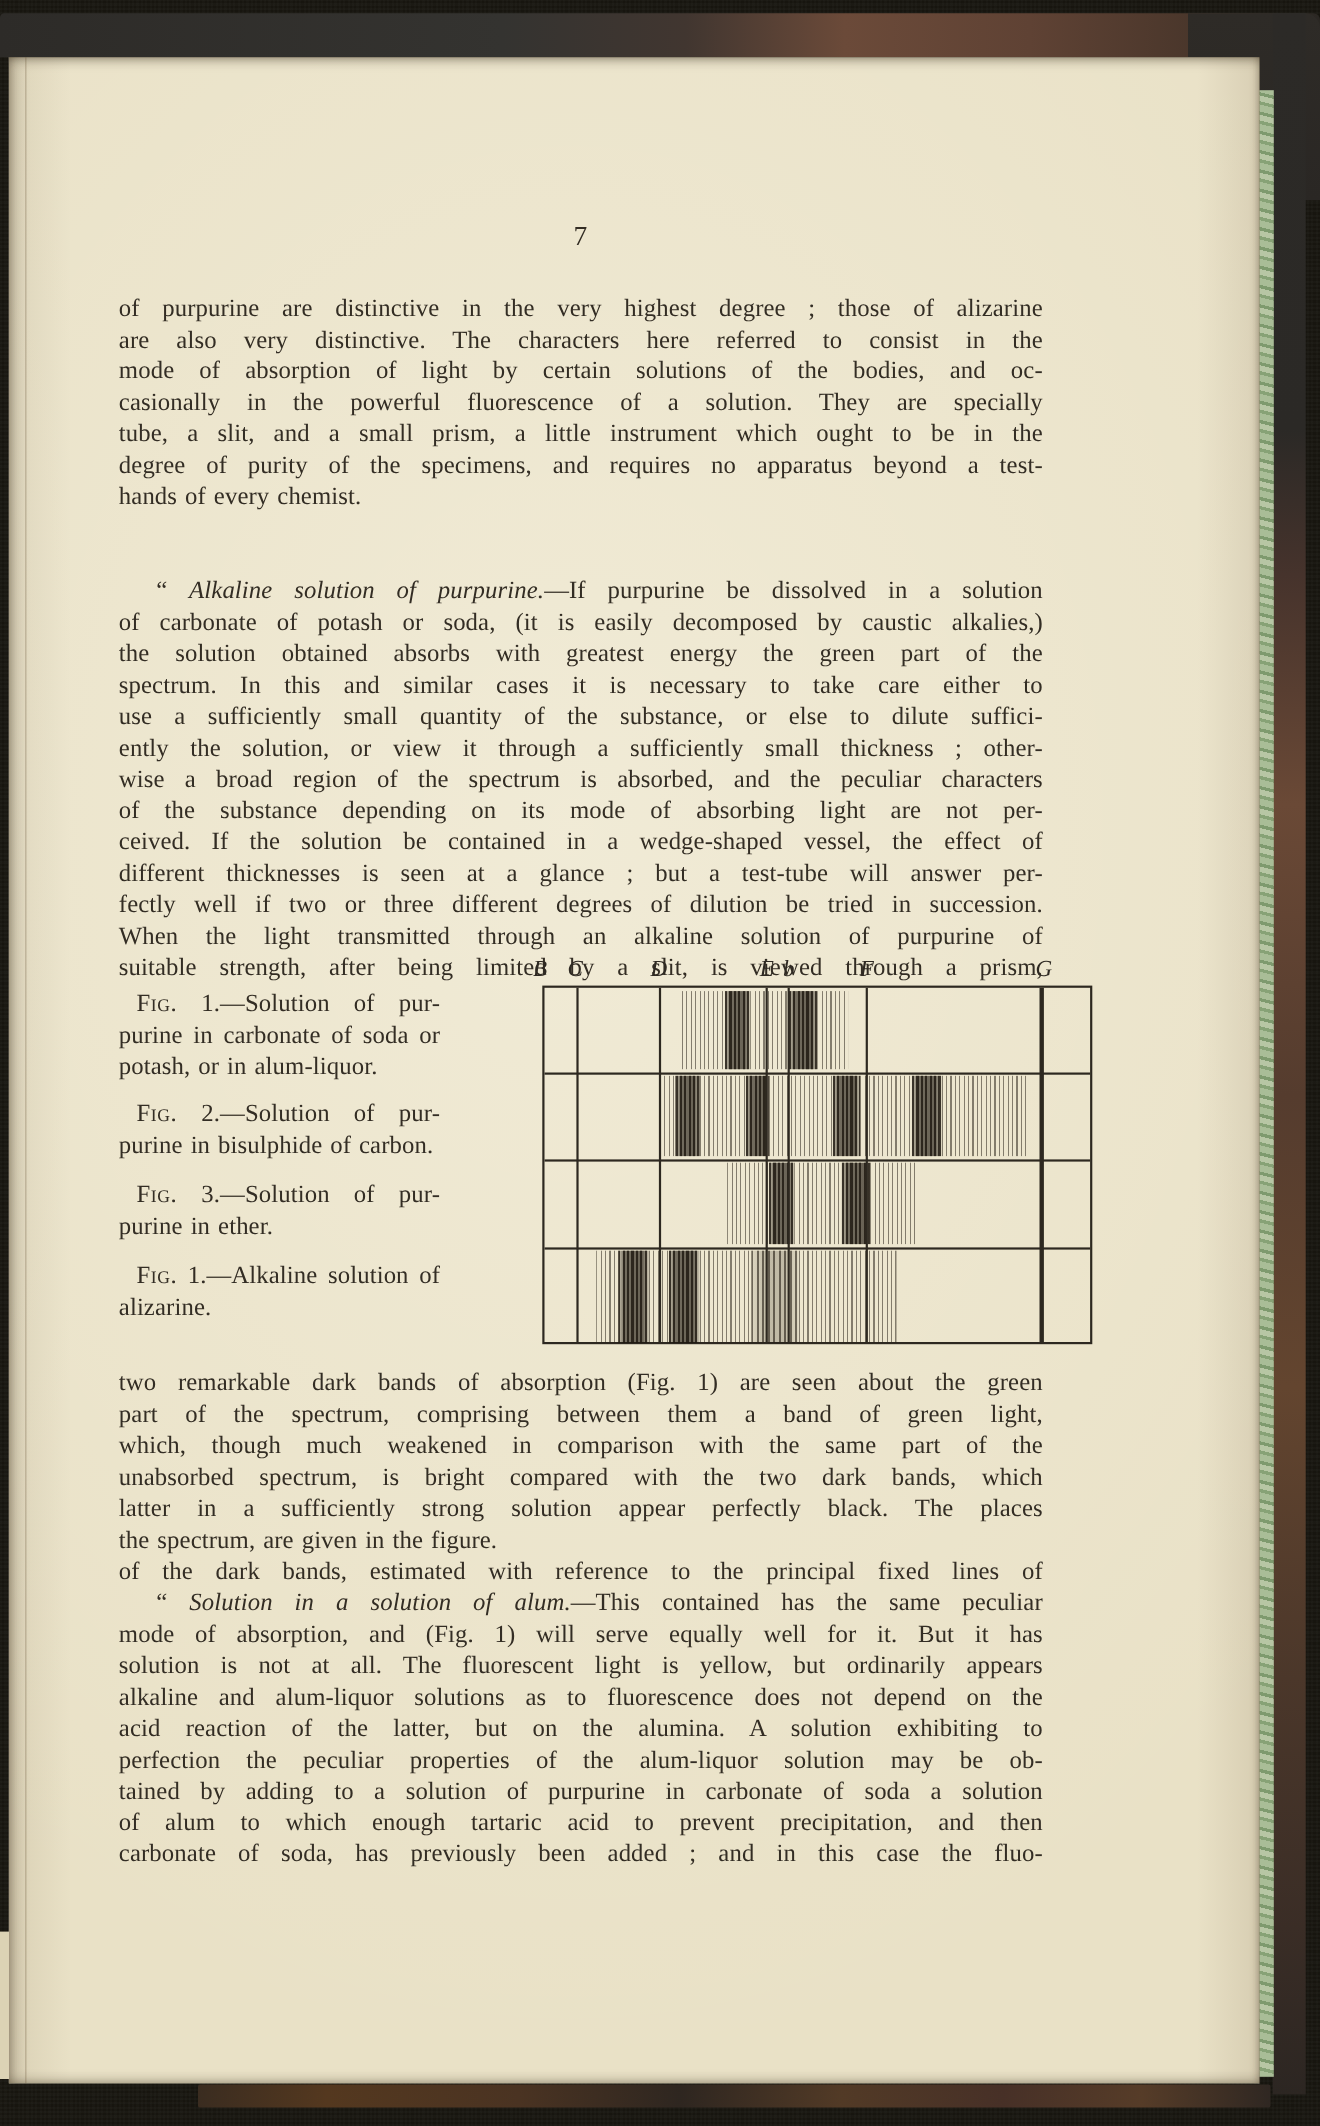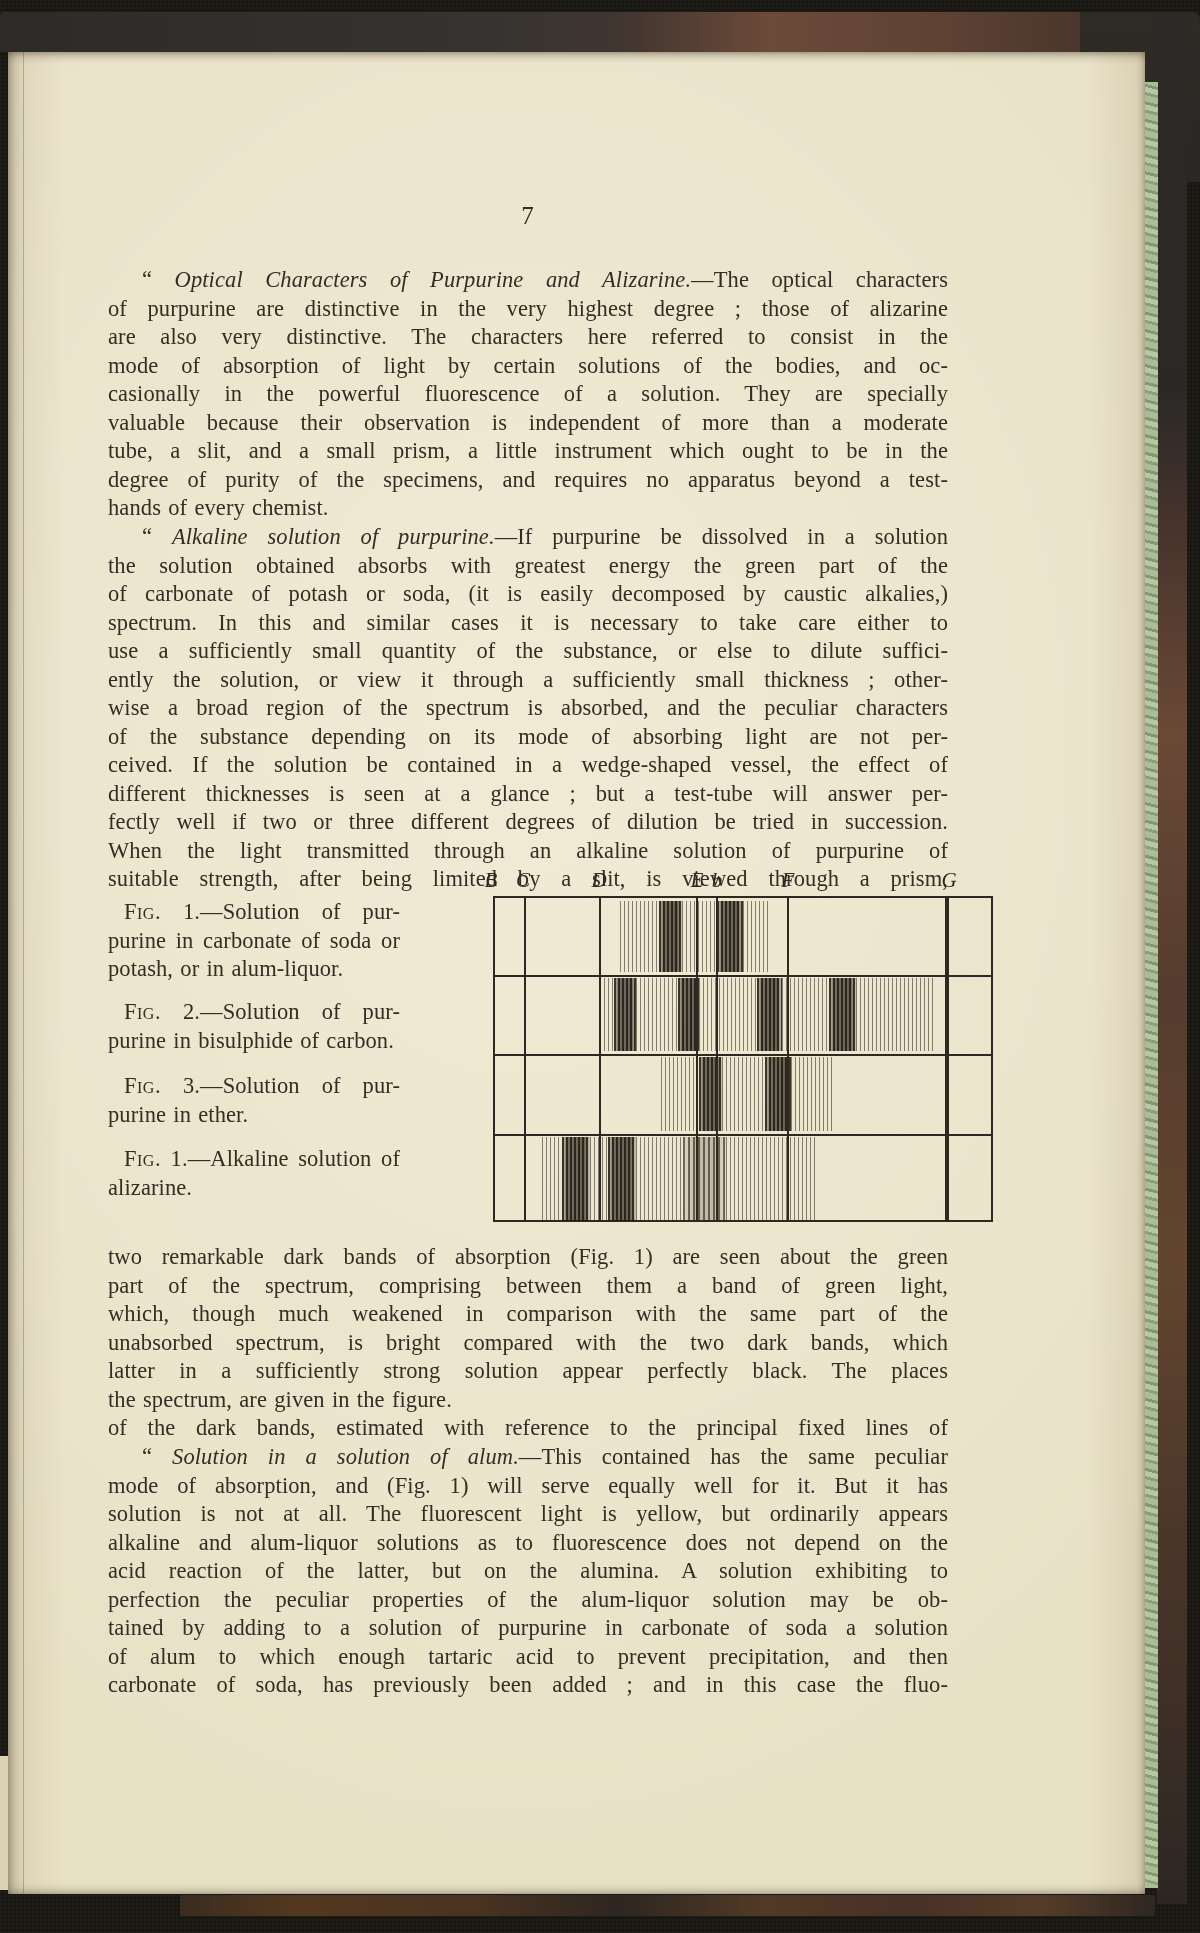--- a/index.html
+++ b/index.html
@@ -63,34 +63,32 @@
   <div class="corner-tr"></div>
   <div class="leather"></div>
   <div class="marble"></div>
   <div class="bottom-edge"></div>
   <div class="page-stack"></div>
 
   <div class="page" id="page">
     <div class="gutter-line"></div>
     <div class="pagenum">7</div>
   <div class="block" style="left: 100px; top: 214px; width: 840px;">
-        <div class="tl" style="text-indent: 34px;"><span>“ </span><span class="it">Optical Characters of Purpurine and Alizarine.</span><span>—The optical characters</span></div>
         <div class="tl"><span>of purpurine are distinctive in the very highest degree ; those of alizarine</span></div>
         <div class="tl"><span>are also very distinctive.  The characters here referred to consist in the</span></div>
         <div class="tl"><span>mode of absorption of light by certain solutions of the bodies, and oc-</span></div>
         <div class="tl"><span>casionally in the powerful fluorescence of a solution.  They are specially</span></div>
-        <div class="tl"><span>valuable because their observation is independent of more than a moderate</span></div>
         <div class="tl"><span>tube, a slit, and a small prism, a little instrument which ought to be in the</span></div>
         <div class="tl"><span>degree of purity of the specimens, and requires no apparatus beyond a test-</span></div>
         <div class="tl last"><span>hands of every chemist.</span></div>
       </div>
       <div class="block" style="left: 100px; top: 471px; width: 840px;">
         <div class="tl" style="text-indent: 34px;"><span>“ </span><span class="it">Alkaline solution of purpurine.</span><span>—If purpurine be dissolved in a solution</span></div>
+        <div class="tl"><span>of carbonate of potash or soda, (it is easily decomposed by caustic alkalies,)</span></div>
         <div class="tl"><span>the solution obtained absorbs with greatest energy the green part of the</span></div>
-        <div class="tl"><span>of carbonate of potash or soda, (it is easily decomposed by caustic alkalies,)</span></div>
         <div class="tl"><span>spectrum.  In this and similar cases it is necessary to take care either to</span></div>
         <div class="tl"><span>use a sufficiently small quantity of the substance, or else to dilute suffici-</span></div>
         <div class="tl"><span>ently the solution, or view it through a sufficiently small thickness ; other-</span></div>
         <div class="tl"><span>wise a broad region of the spectrum is absorbed, and the peculiar characters</span></div>
         <div class="tl"><span>of the substance depending on its mode of absorbing light are not per-</span></div>
         <div class="tl"><span>ceived.  If the solution be contained in a wedge-shaped vessel, the effect of</span></div>
         <div class="tl"><span>different thicknesses is seen at a glance ; but a test-tube will answer per-</span></div>
         <div class="tl"><span>fectly well if two or three different degrees of dilution be tried in succession.</span></div>
         <div class="tl"><span>When the light transmitted through an alkaline solution of purpurine of</span></div>
         <div class="tl"><span>suitable strength, after being limited by a slit, is viewed through a prism,</span></div>

